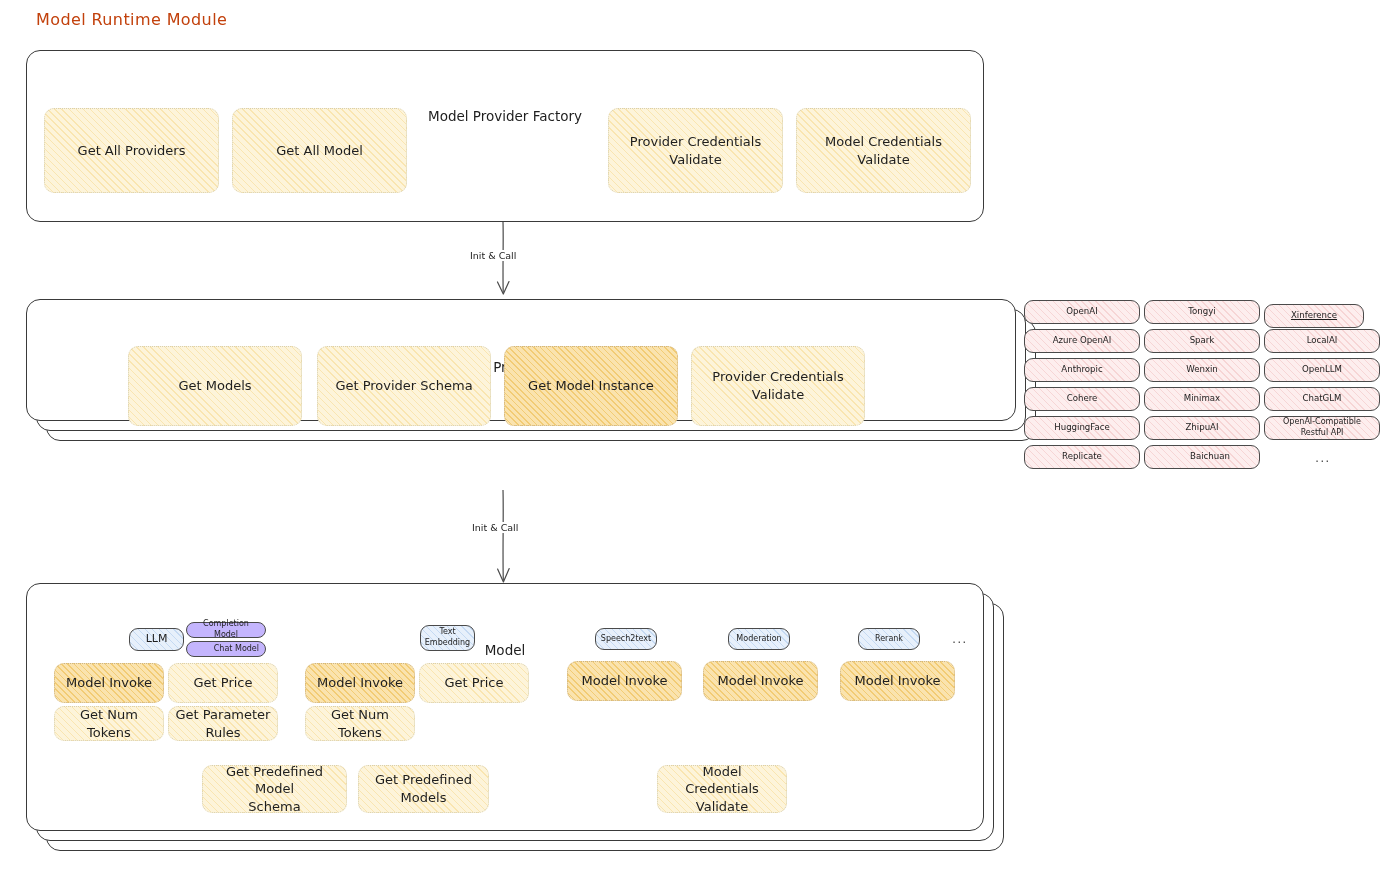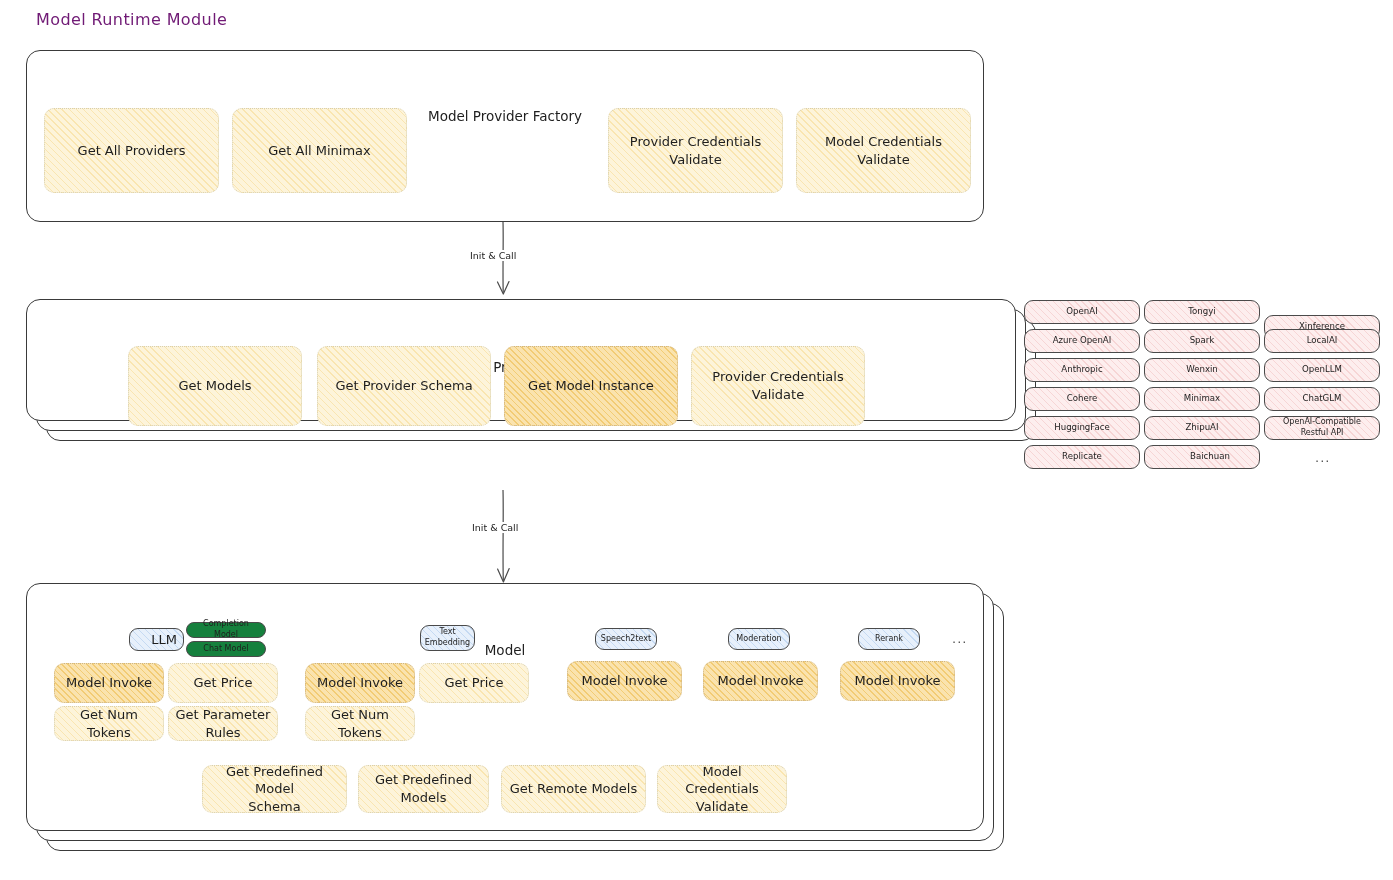--- a/index.html
+++ b/index.html
@@ -10,21 +10,21 @@
     font-family:"DejaVu Sans", sans-serif;
     color:#1e1e1e;
     overflow:hidden;
     position:relative;
   }
   .canvas{position:absolute;left:0;top:0;width:1393px;height:880px;}
 
   
   .page-title{
     position:absolute;left:36px;top:10px;
-    font-size:16px;letter-spacing:.4px;color:#701a75;
+    font-size:16px;letter-spacing:.4px;color:#c2410c;
     white-space:nowrap;
   }
 
   
   .shell{position:absolute;}
   .shell .layer{
     position:absolute;left:0;top:0;width:100%;height:100%;
     border:1.1px solid #3a3a3a;
     border-radius:14px;
     background:#ffffff;
@@ -65,26 +65,27 @@
     border:1.2px solid #4a4a4a;
     border-radius:9px;
   }
   .node.blue{
     background-color:#e7f0fb;
     background-image:repeating-linear-gradient(45deg,rgba(110,160,220,.28) 0 1px,rgba(255,255,255,0) 1px 5px);
     border:1.2px solid #4a4a4a;
     border-radius:9px;
   }
   .node.plain{
-    background:#15803d;
+    background:#c4b5fd;
     border:1.2px solid #4a4a4a;
     border-radius:9px;
+    justify-content:flex-end;
   }
   .fs13{font-size:13px;}
-  .fs11{font-size:13px;justify-content:flex-end;}
+  .fs11{font-size:11px;}
   .fs9{font-size:8.6px;}
   .fs8{font-size:8px;}
 
   
   .arrow-wrap{position:absolute;}
   .arrow-label{
     position:absolute;font-size:9.5px;color:#1e1e1e;
     white-space:nowrap;background:#fff;padding:0 3px;
   }
   .ellipsis{
@@ -100,21 +101,21 @@
 
   <div class="shell" style="left:26px;top:50px;width:958px;height:172px;">
     <div class="layer top"></div>
     <div class="inner">
       <div class="group-title" style="top:20px;">Model Provider Factory</div>
 
       <div class="node yellow fs13" style="left:18px;top:58px;width:175px;height:85px;">
         <span>Get All Providers</span>
       </div>
       <div class="node yellow fs13" style="left:206px;top:58px;width:175px;height:85px;">
-        <span>Get All Minimax</span>
+        <span>Get All Model</span>
       </div>
       <div class="node yellow fs13" style="left:582px;top:58px;width:175px;height:85px;">
         <span>Provider Credentials
 Validate</span>
       </div>
       <div class="node yellow fs13" style="left:770px;top:58px;width:175px;height:85px;">
         <span>Model Credentials
 Validate</span>
       </div>
     </div>
@@ -184,21 +185,21 @@
     <div class="node pink fs9" style="left:120px;top:87px;width:116px;height:24px;">
       <span>Minimax</span>
     </div>
     <div class="node pink fs9" style="left:120px;top:116px;width:116px;height:24px;">
       <span>ZhipuAI</span>
     </div>
     <div class="node pink fs9" style="left:120px;top:145px;width:116px;height:24px;padding-left:22px;">
       <span>Baichuan</span>
     </div>
 
-    <div class="node pink fs9" style="left:240px;top:15px;width:116px;height:24px;">
+    <div class="node pink fs9" style="left:240px;top:4px;width:100px;height:24px;text-decoration:underline;">
       <span>Xinference</span>
     </div>
     <div class="node pink fs9" style="left:240px;top:29px;width:116px;height:24px;">
       <span>LocalAI</span>
     </div>
     <div class="node pink fs9" style="left:240px;top:58px;width:116px;height:24px;">
       <span>OpenLLM</span>
     </div>
     <div class="node pink fs9" style="left:240px;top:87px;width:116px;height:24px;">
       <span>ChatGLM</span>
@@ -286,23 +287,20 @@
       <div class="ellipsis" style="left:926px;top:48px;">...</div>
 
       <div class="node yellow fs13" style="left:176px;top:182px;width:145px;height:48px;">
         <span>Get Predefined Model
 Schema</span>
       </div>
       <div class="node yellow fs13" style="left:332px;top:182px;width:131px;height:48px;">
         <span>Get Predefined
 Models</span>
       </div>
-      <div class="node yellow fs13" style="left:475px;top:182px;width:145px;height:48px;">
-        <span>Get Remote Models</span>
-      </div>
       <div class="node yellow fs13" style="left:631px;top:182px;width:130px;height:48px;">
         <span>Model Credentials
 Validate</span>
       </div>
     </div>
   </div>
 
 </div>
 
 </body></html>

